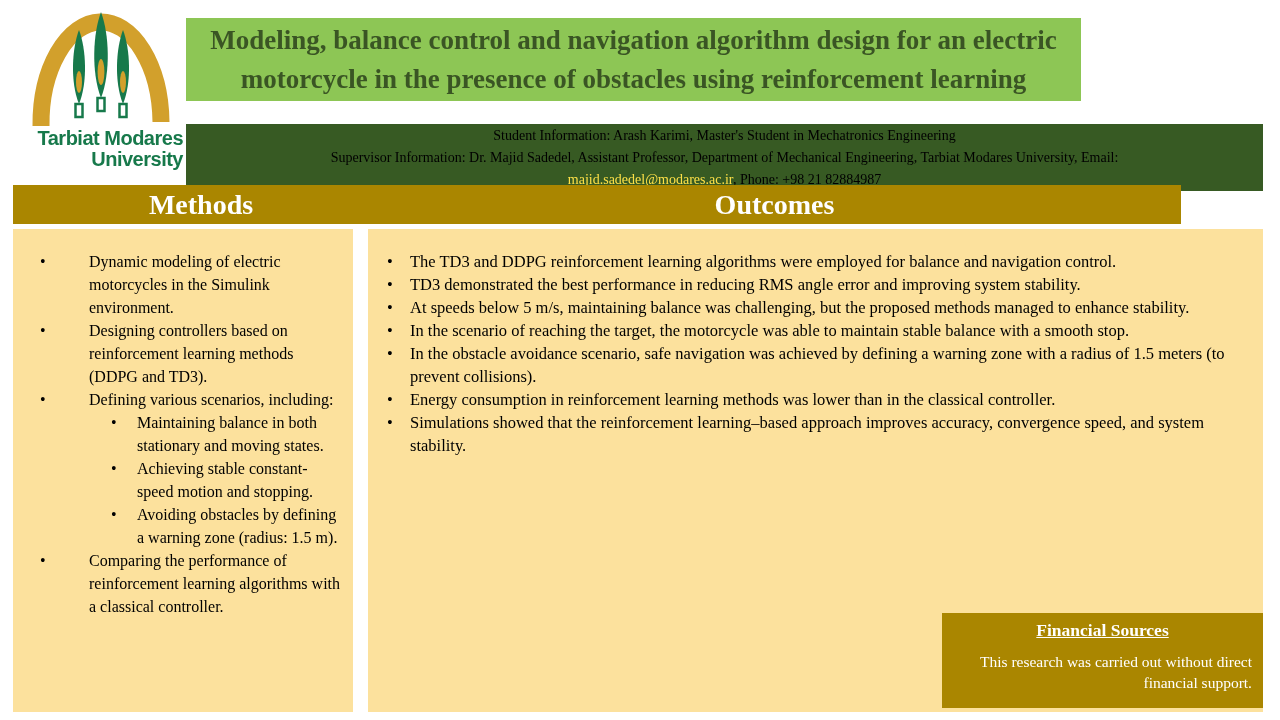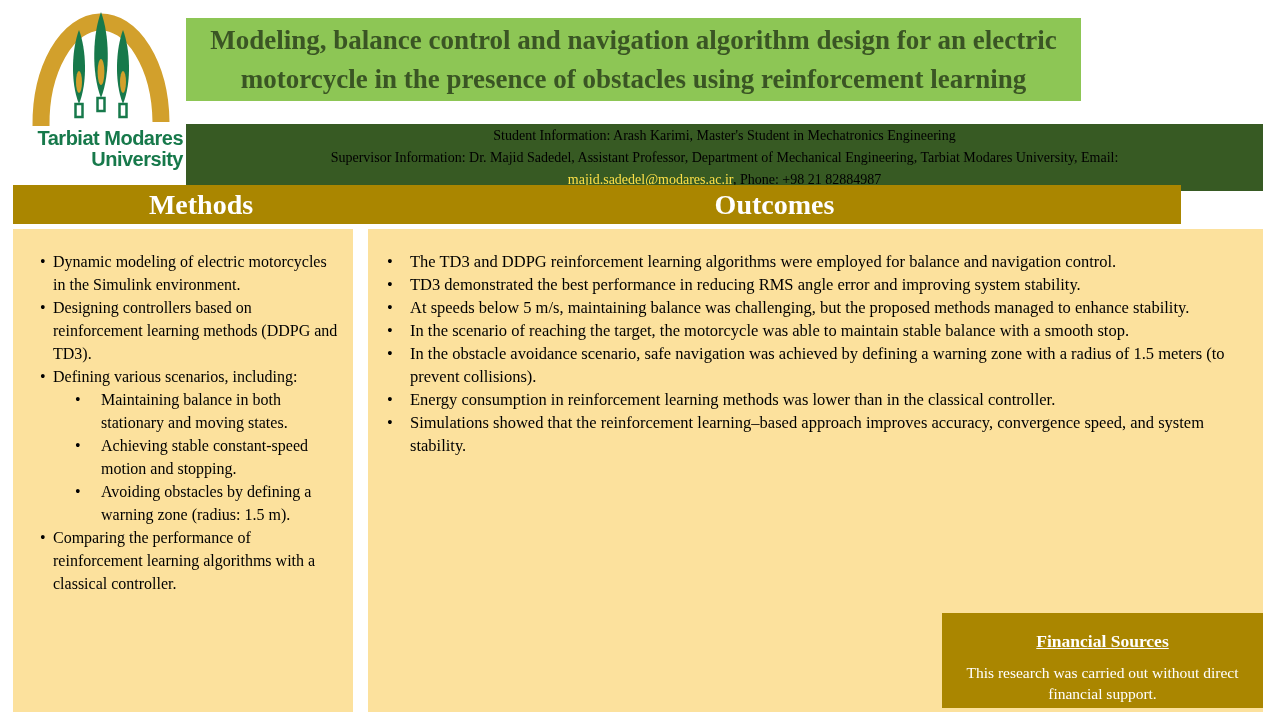--- a/index.html
+++ b/index.html
@@ -34,35 +34,35 @@
   .outcomes-header{left:368px;top:185px;width:813px;}
   
   .content-box{position:absolute;background:#FCE19D;color:#000;}
   .methods-box{left:13px;top:229px;width:340px;height:483px;
     font-size:16px;line-height:23px;padding:0;box-sizing:border-box;}
   .outcomes-box{left:368px;top:229px;width:895px;height:483px;
     font-size:16.5px;line-height:23px;box-sizing:border-box;}
   ul.bullets{list-style:none;margin:0;padding:0;}
   .methods-box ul.bullets{padding-top:21px;padding-right:10px;}
   .outcomes-box ul.bullets{padding-top:21px;padding-right:24px;}
-  .methods-box li{position:relative;padding-left:40px;}
+  .methods-box li{position:relative;padding-left:76px;}
   .methods-box li::before{content:"\2022";position:absolute;left:27px;top:0;}
   .methods-box ul.sub{padding:0;}
   .methods-box ul.sub li{padding-left:48px;}
   .methods-box ul.sub li::before{left:22px;}
   .outcomes-box li{position:relative;padding-left:42px;}
   .outcomes-box li::before{content:"\2022";position:absolute;left:19px;top:0;}
   
   .financial-box{
     position:absolute;left:942px;top:613px;width:321px;height:95px;
-    background:#AA8600;color:#ffffff;box-sizing:border-box;padding:16px 11px;
+    background:#AA8600;color:#ffffff;box-sizing:border-box;padding:5px 11px;
   }
   .financial-title{font-weight:bold;font-size:17.5px;text-decoration:underline;
     text-align:center;margin:2px 0 10px 0;}
-  .financial-body{font-size:15.5px;line-height:21px;text-align:center;}
+  .financial-body{font-size:15.5px;line-height:21px;text-align:right;}
 </style>
 </head>
 <body>
 
 <div class="logo">
   <svg width="170" height="124" viewBox="0 0 170 124">
 
     <path d="M 26,122 A 60 102 0 0 1 146,118" stroke="#D2A02C" stroke-width="17" fill="none"></path>
 
     <g fill="#17794B">

